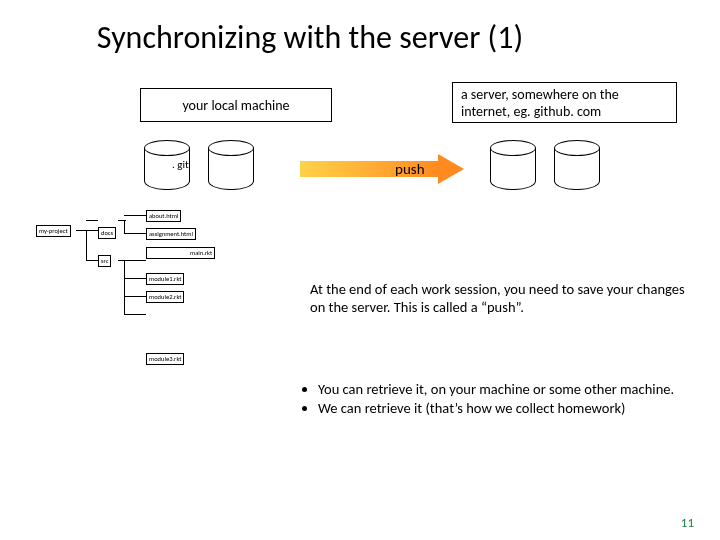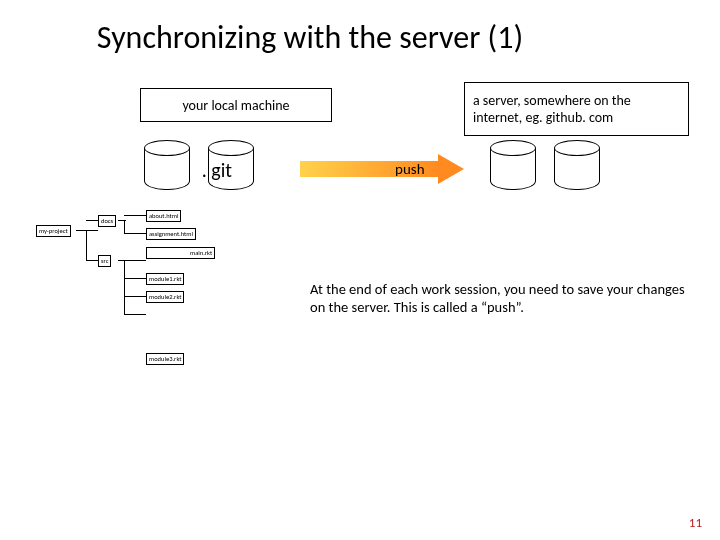--- a/index.html
+++ b/index.html
@@ -21,26 +21,26 @@
   .box {
     position: absolute;
     border: 1.5px solid #000;
     background: #fff;
     font-size: 14px;
     display: flex;
     align-items: center;
     padding: 4px 8px;
   }
   .box.local { top: 88px; left: 140px; width: 192px; height: 34px; justify-content: center; }
-  .box.server { top: 82px; left: 464px; width: 225px; height: 54px; }
+  .box.server { top: 82px; left: 452px; width: 225px; height: 41px; }
   .git-label {
     position: absolute;
     top: 158px; left: 172px; width: 60px;
-    font-size: 20px;
-    text-align: right;
+    font-size: 11px;
+    text-align: left;
   }
   .push-label {
     position: absolute;
     top: 160px; left: 395px;
     font-size: 15px;
   }
   
   .cyl {
     position: absolute;
     width: 46px; height: 50px;
@@ -114,23 +114,23 @@
   .para2 {
     position: absolute;
     top: 378px; left: 300px; width: 400px;
     font-size: 14.5px;
     line-height: 1.3;
   }
   .para2 ul { margin: 2px 0 0 18px; padding: 0; }
   .para2 li { margin: 0; }
   .pagenum {
     position: absolute;
-    bottom: 10px; right: 18px;
+    bottom: 10px; right: 26px;
     font-size: 13px;
-    color: #b91c1c;
+    color: #15803d;
   }
 </style>
 </head>
 <body>
 
 <div class="title">Synchronizing with the server (1)</div>
 
 <div class="box local">
   <span>your local machine</span>
 </div>
@@ -158,21 +158,21 @@
 <div class="git-label">. git</div>
 
 <div class="arrow">
   <div class="shaft"></div>
     <div class="head"></div>
 </div>
 <div class="push-label">push</div>
 
 <div class="tree">
   <div class="tbox" style="top:10px; left:0;">my-project</div>
-  <div class="tbox" style="top:0px; left:62px;">docs</div>
+  <div class="tbox" style="top:12px; left:62px;">docs</div>
   <div class="tbox" style="top:40px; left:62px;text-align:center;">src</div>
   <div class="tbox" style="top:-5px; left:110px;">about.html</div>
   <div class="tbox" style="top:13px; left:110px;">assignment.html</div>
   <div class="tbox" style="top:32px; left:110px;padding-left:43px;">main.rkt</div>
   <div class="tbox" style="top:58px; left:110px;">module1.rkt</div>
   <div class="tbox" style="top:76px; left:110px;">module2.rkt</div>
   <div class="tbox" style="top:106px; left:110px;margin-top:32px;">module3.rkt</div>
 
   <div class="line" style="top:15px; left:40px; width:22px; height:1px;"></div>
   <div class="line" style="top:15px; left:50px; width:1px; height:30px;"></div>
@@ -186,15 +186,19 @@
   <div class="line" style="top:45px; left:82px; width:8px; height:1px;"></div>
   <div class="line" style="top:45px; left:88px; width:22px; height:1px;"></div>
   <div class="line" style="top:63px; left:88px; width:22px; height:1px;"></div>
   <div class="line" style="top:81px; left:88px; width:22px; height:1px;"></div>
   <div class="line" style="top:99px; left:88px; width:22px; height:1px;"></div>
 </div>
 
 <div class="para1">At the end of each work session, you need to save your changes on the server.  This is called a “push”.</div>
 
 <div class="para2">
+  <ul>
+    <li>You can retrieve it, on your machine or some other machine.</li>
+    <li>We can retrieve it (that’s how we collect homework)</li>
+  </ul>
 </div>
 
 <div class="pagenum">11</div>
 
 </body></html>

